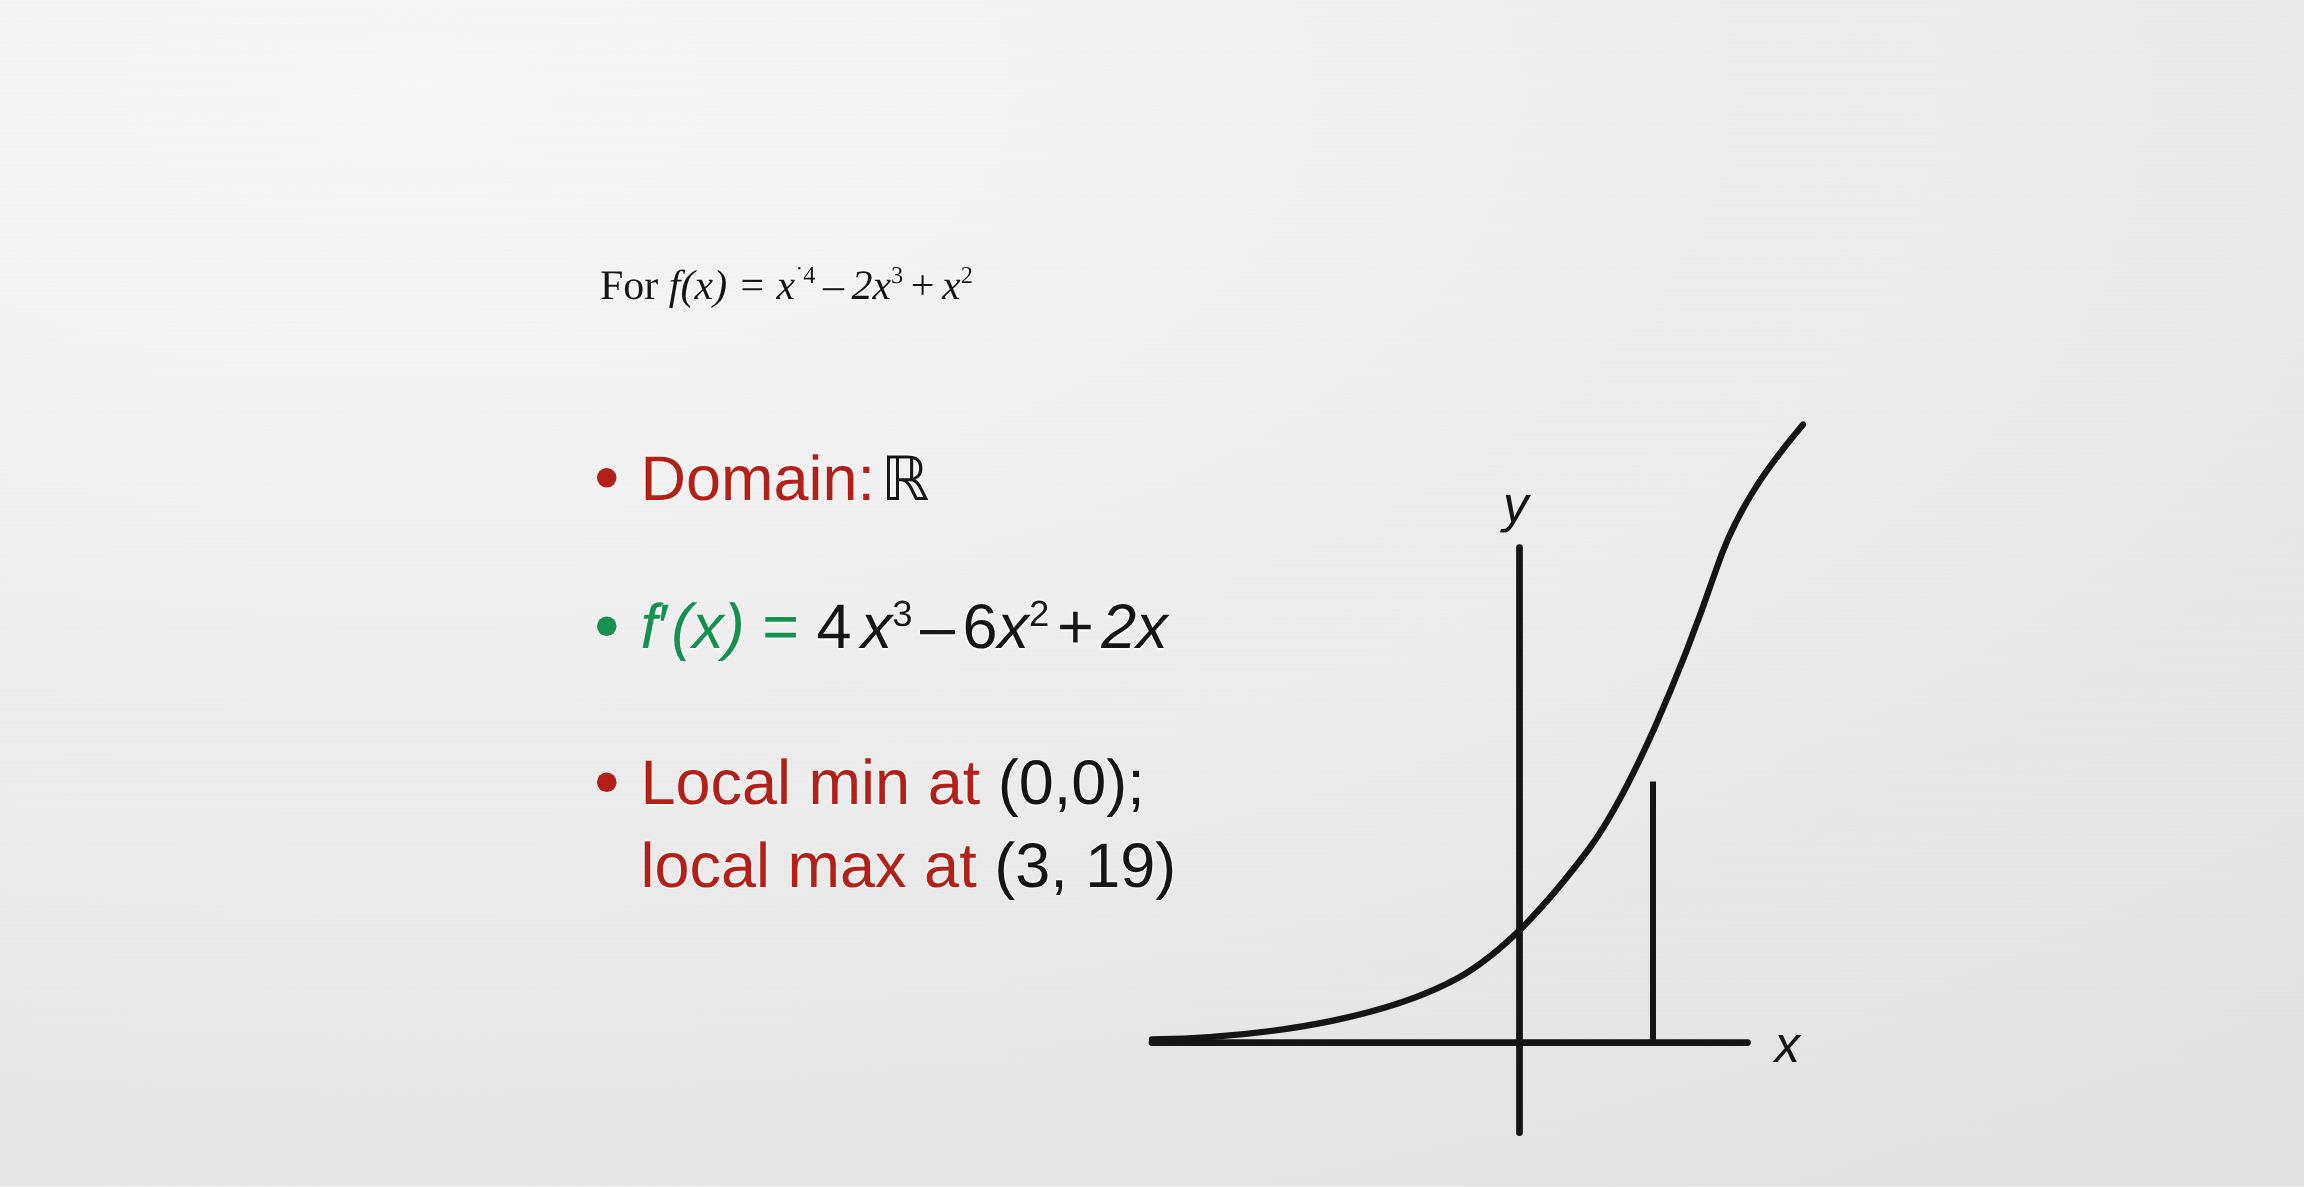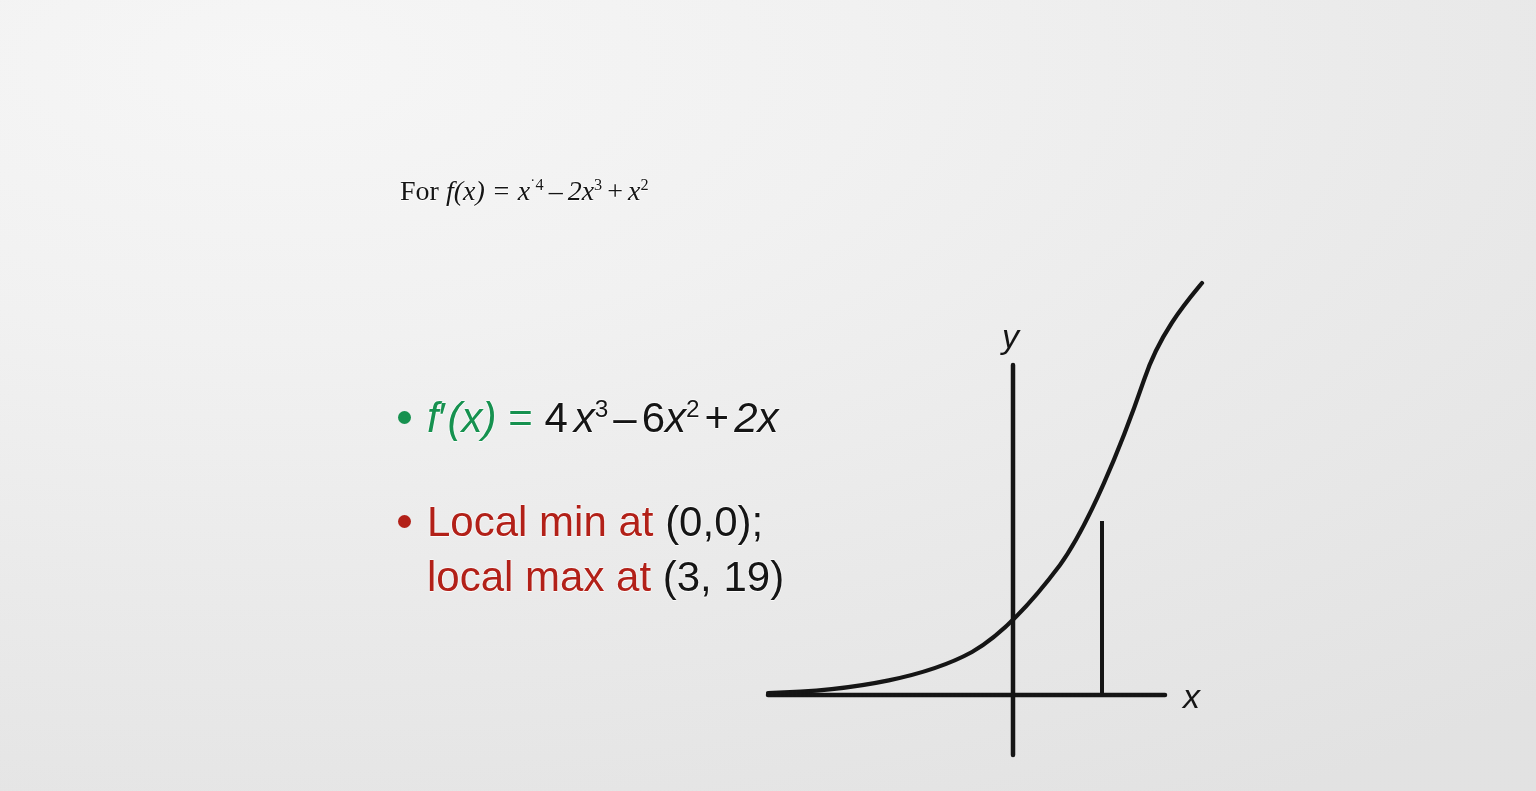--- a/index.html
+++ b/index.html
@@ -161,20 +161,23 @@
 </head>
 <body>
 
 <div id="board">
 
 
   <div id="formula-line" class="ink">
     <span>For </span><span class="fn-italic">f</span><span class="var">(x) = </span><span class="var">x</span><sup class="exp">˙4</sup><span class="op">–</span><span class="var">2x</span><sup class="exp">3</sup><span class="op">+</span><span class="var">x</span><sup class="exp">2</sup>
   </div>
 
+  <div class="bullet-row ink" id="bullet-domain">
+    <span class="dot red"></span><span class="red-text">Domain:</span><span class="blackboard-R">ℝ</span>
+  </div>
 
   <div class="bullet-row ink" id="bullet-derivative">
     <span class="dot green"></span><span class="green-text fn-italic">f</span><span class="green-text prime">′</span><span class="green-text var">(x)</span><span class="green-text"> = </span><span class="black-text">4</span><span class="black-text var" style="padding-left:6px">x</span><sup class="exp black-text">3</sup><span class="op black-text">–</span><span class="black-text">6</span><span class="black-text var">x</span><sup class="exp black-text">2</sup><span class="op black-text">+</span><span class="black-text var">2x</span>
   </div>
 
   <div class="bullet-row ink" id="bullet-extrema">
     <span class="dot red"></span><span class="red-text">Local min at </span><span class="black-text">(0,0);</span>
     <span id="extrema-line2"><span class="red-text">local max at </span><span class="black-text">(3, 19)</span></span>
   </div>
 

